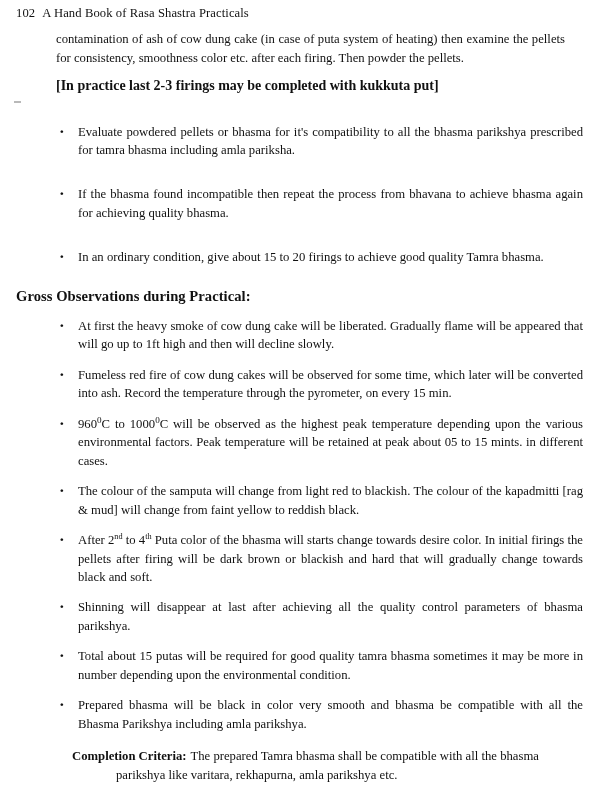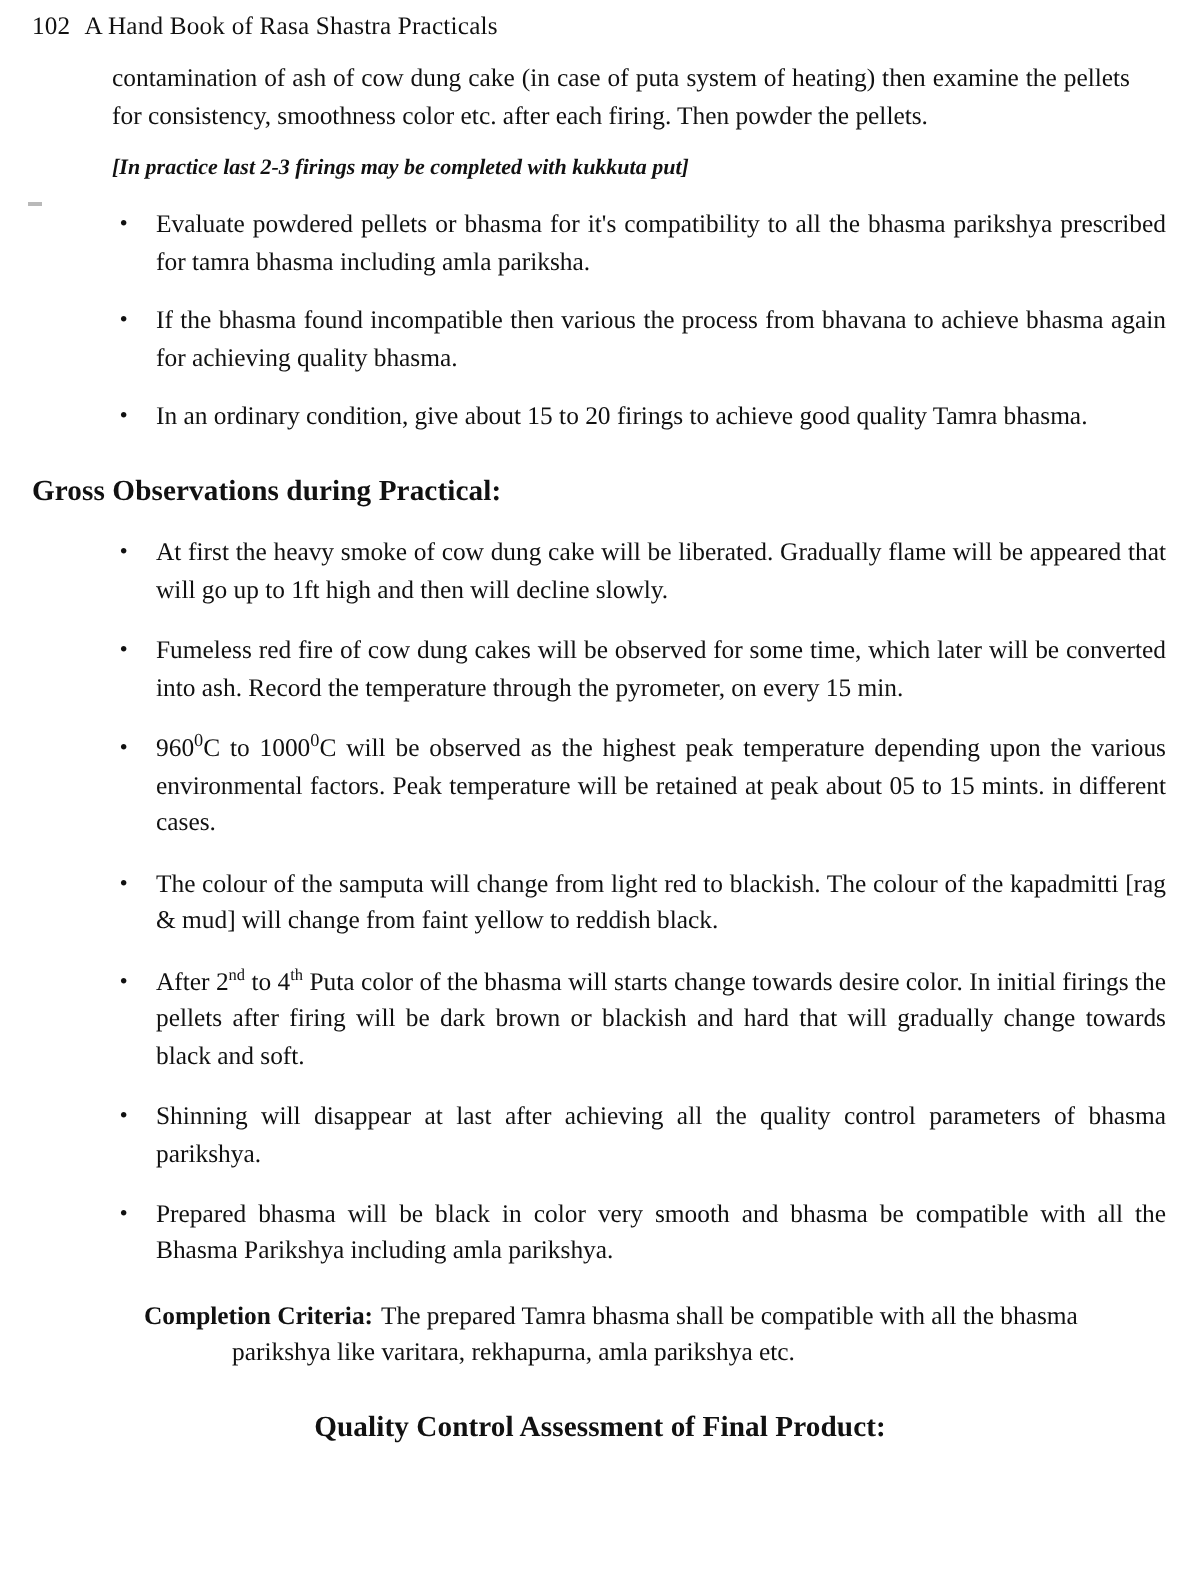--- a/index.html
+++ b/index.html
@@ -56,43 +56,42 @@
   .para {
     font-size: 12.7px;
     line-height: 1.46;
     text-align: justify;
     margin-left: 40px;
     margin-right: 19px;
     text-indent: 0;
   }
 
   .para-note {
-    font-size: 11px;
+    font-size: 14px;
     line-height: 1.46;
     margin-left: 40px;
     margin-top: 9px;
-    font-style: italic;
     font-weight: 600;
   }
 
   
   ul.bullets {
     list-style: none;
     margin: 0;
     padding: 0;
   }
   ul.bullets > li {
     position: relative;
     font-size: 12.7px;
     line-height: 1.455;
     text-align: justify;
     padding-left: 22px;
     margin-left: 40px;
     margin-right: 1px;
-    margin-top: 11px;
+    margin-top: 26px;
   }
   ul.bullets > li::before {
     content: "\00B7";
     position: absolute;
     left: 3px;
     top: -2px;
     font-size: 17px;
     line-height: 1.25;
     font-weight: 700;
   }
@@ -161,33 +160,34 @@
   </div>
 
   <div class="content">
 
     <p class="para">contamination of ash of cow dung cake (in case of puta system of heating) then examine the pellets for consistency, smoothness color etc. after each firing. Then powder the pellets.</p>
 
     <p class="para-note">[In practice last 2-3 firings may be completed with kukkuta put]</p>
 
     <ul class="bullets">
       <li>Evaluate powdered pellets or bhasma for it's compatibility to all the bhasma parikshya prescribed for tamra bhasma including amla pariksha.</li>
-      <li>If the bhasma found incompatible then various the process from bhavana to achieve bhasma again for achieving quality bhasma.</li>
+      <li>If the bhasma found incompatible then repeat the process from bhavana to achieve bhasma again for achieving quality bhasma.</li>
       <li>In an ordinary condition, give about 15 to 20 firings to achieve good quality Tamra bhasma.</li>
     </ul>
 
     <div class="section-heading heading-gross">Gross Observations during Practical:</div>
 
     <ul class="bullets tight">
       <li>At first the heavy smoke of cow dung cake will be liberated. Gradually flame will be appeared that will go up to 1ft high and then will decline slowly.</li>
       <li>Fumeless red fire of cow dung cakes will be observed for some time, which later will be converted into ash.  Record the temperature through the pyrometer, on every 15 min.</li>
       <li>960<span class="deg">0</span>C to 1000<span class="deg">0</span>C will be observed as the highest peak temperature depending upon the various environmental factors. Peak temperature will be retained at peak about 05 to 15 mints. in different cases.</li>
       <li>The colour of the samputa will change from light red to blackish. The colour of the kapadmitti [rag &amp; mud] will change from faint yellow to reddish black.</li>
       <li>After 2<sup>nd</sup> to 4<sup>th</sup> Puta color of the bhasma will starts change towards desire color. In initial firings the pellets after firing will be dark brown or blackish and hard that will gradually change towards black and soft.</li>
       <li>Shinning will disappear at last after achieving all the quality control parameters of bhasma parikshya.</li>
+      <li>Total about 15 putas will be required for good quality tamra bhasma sometimes it may be more in number depending upon the environmental condition.</li>
       <li>Prepared bhasma will be black in color very smooth and bhasma be compatible with all the Bhasma Parikshya including amla parikshya.</li>
     </ul>
 
     <p class="criteria"><span class="lead">Completion Criteria:</span><span class="lead-gap"></span><span>The prepared Tamra bhasma shall be compatible with all the bhasma parikshya like varitara, rekhapurna, amla parikshya etc.</span></p>
 
     <div class="section-heading heading-qc">Quality Control Assessment of Final Product:</div>
 
   </div>
 </div>
 

